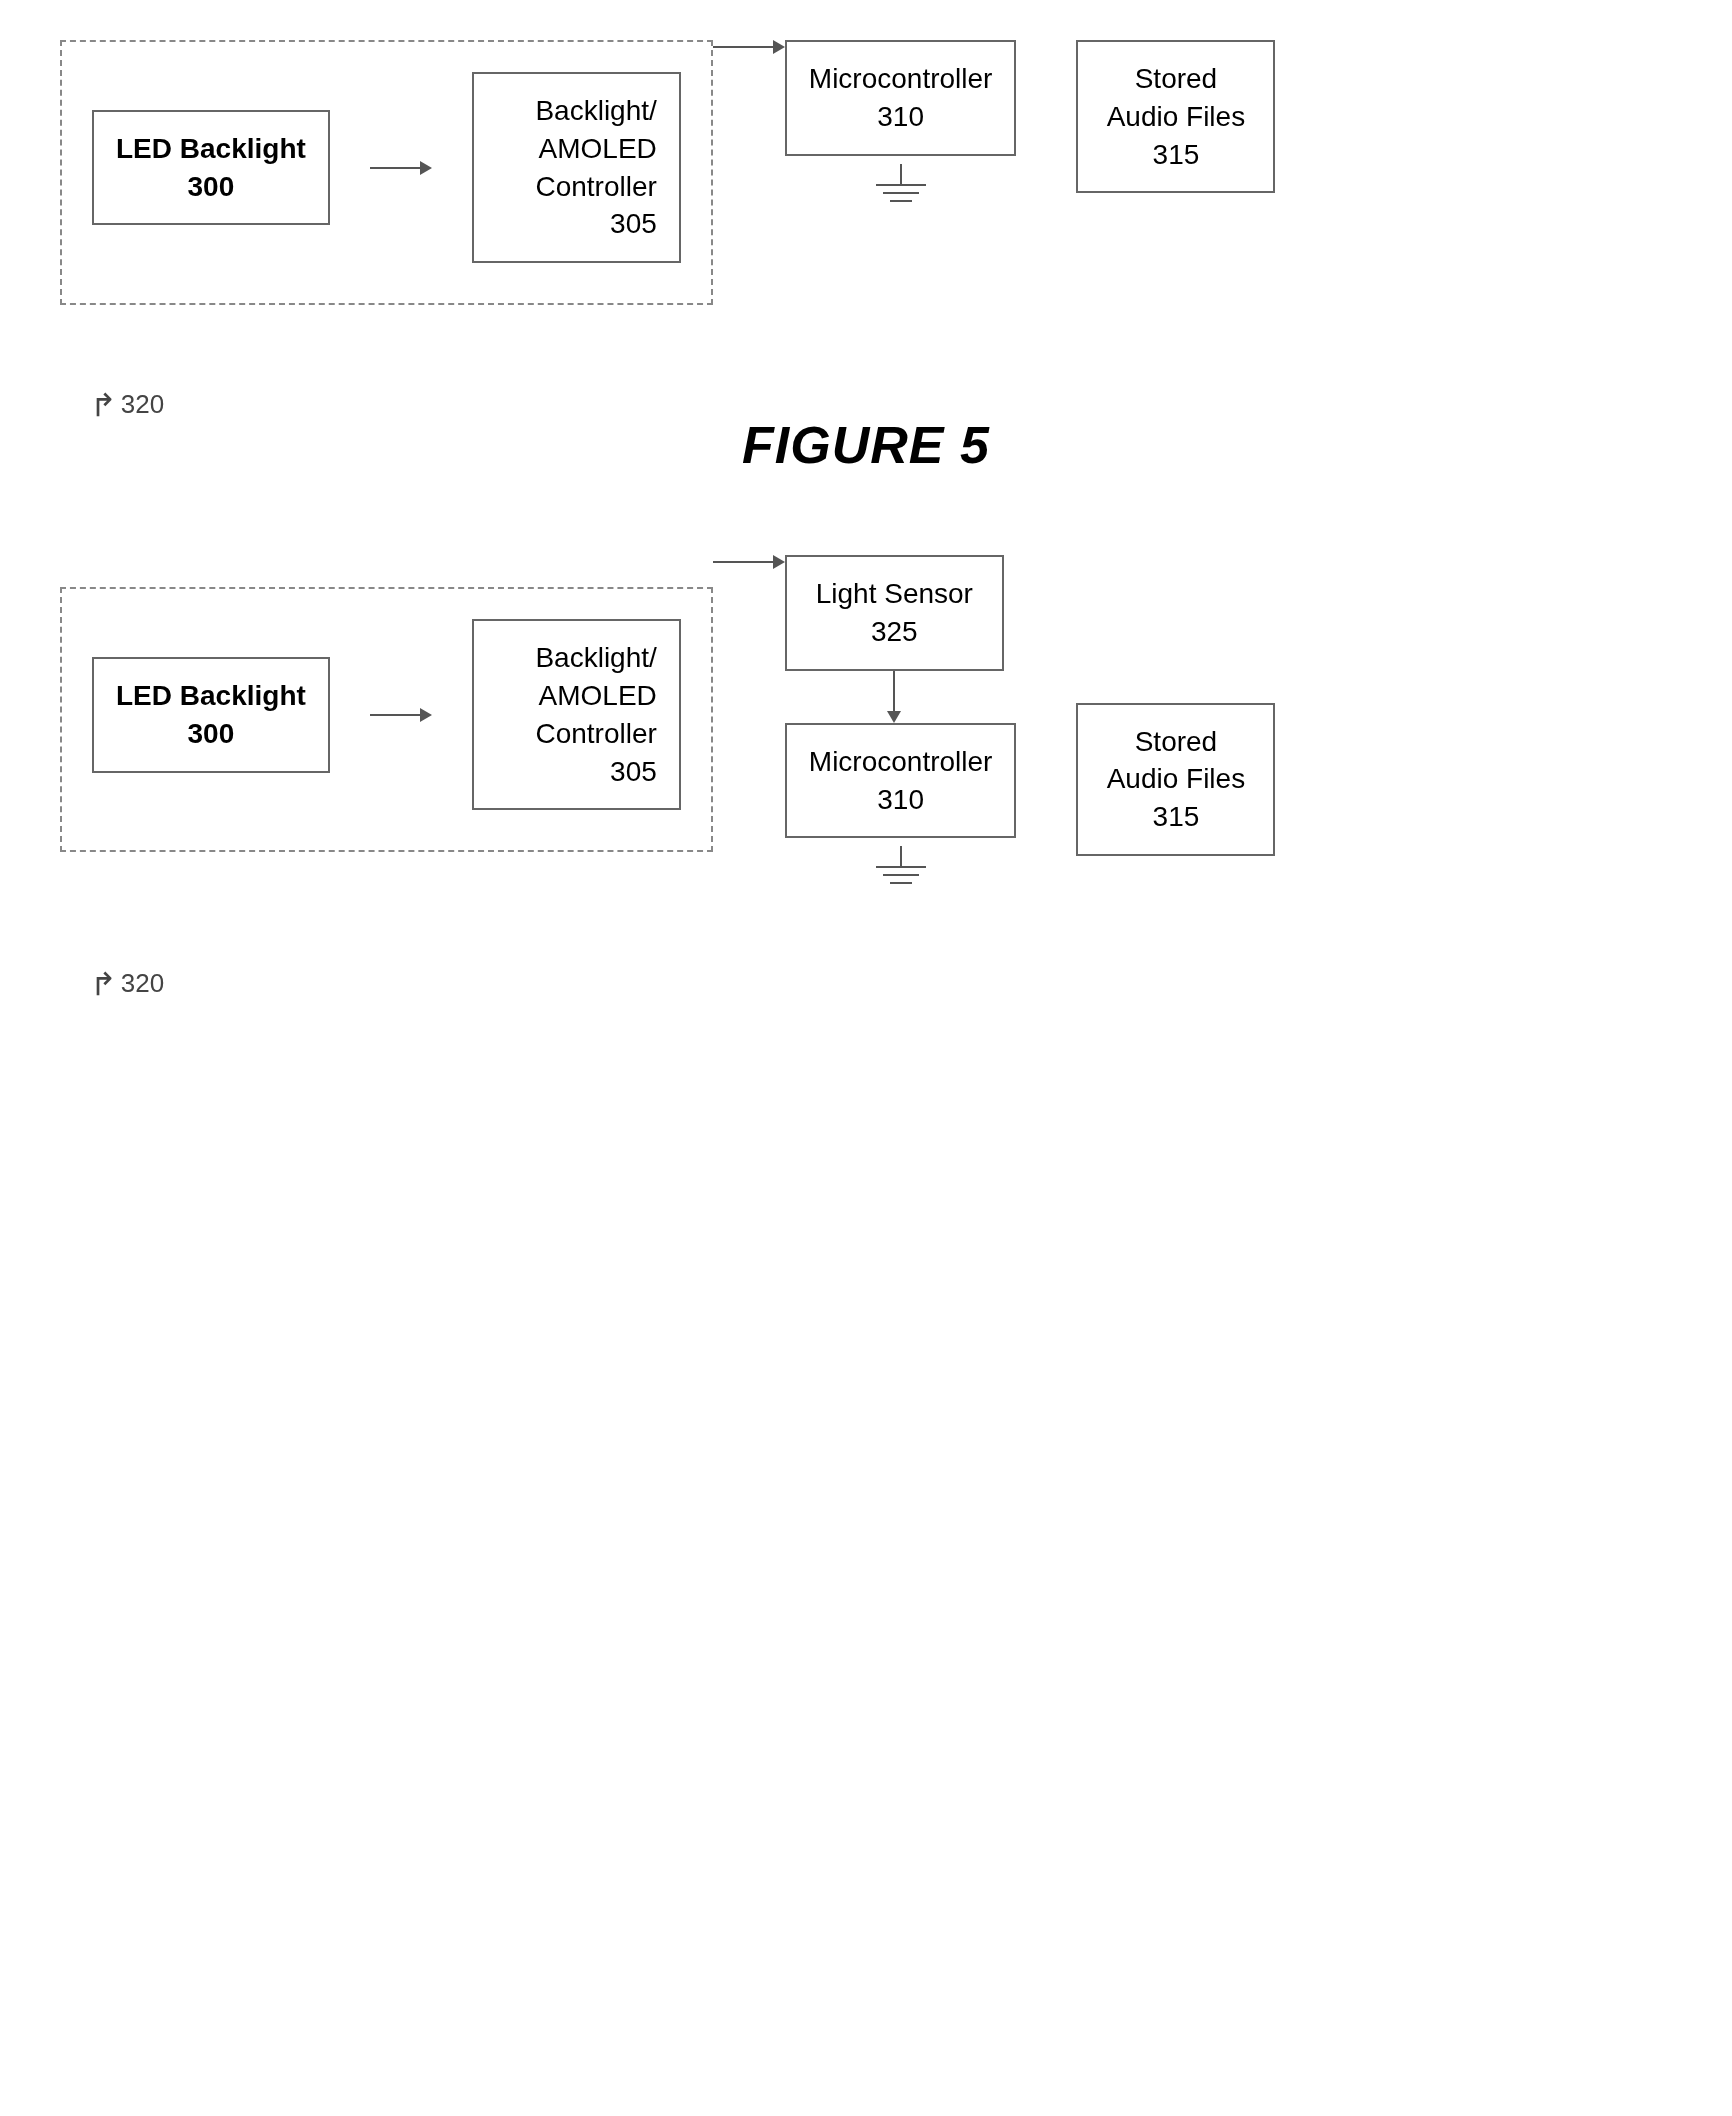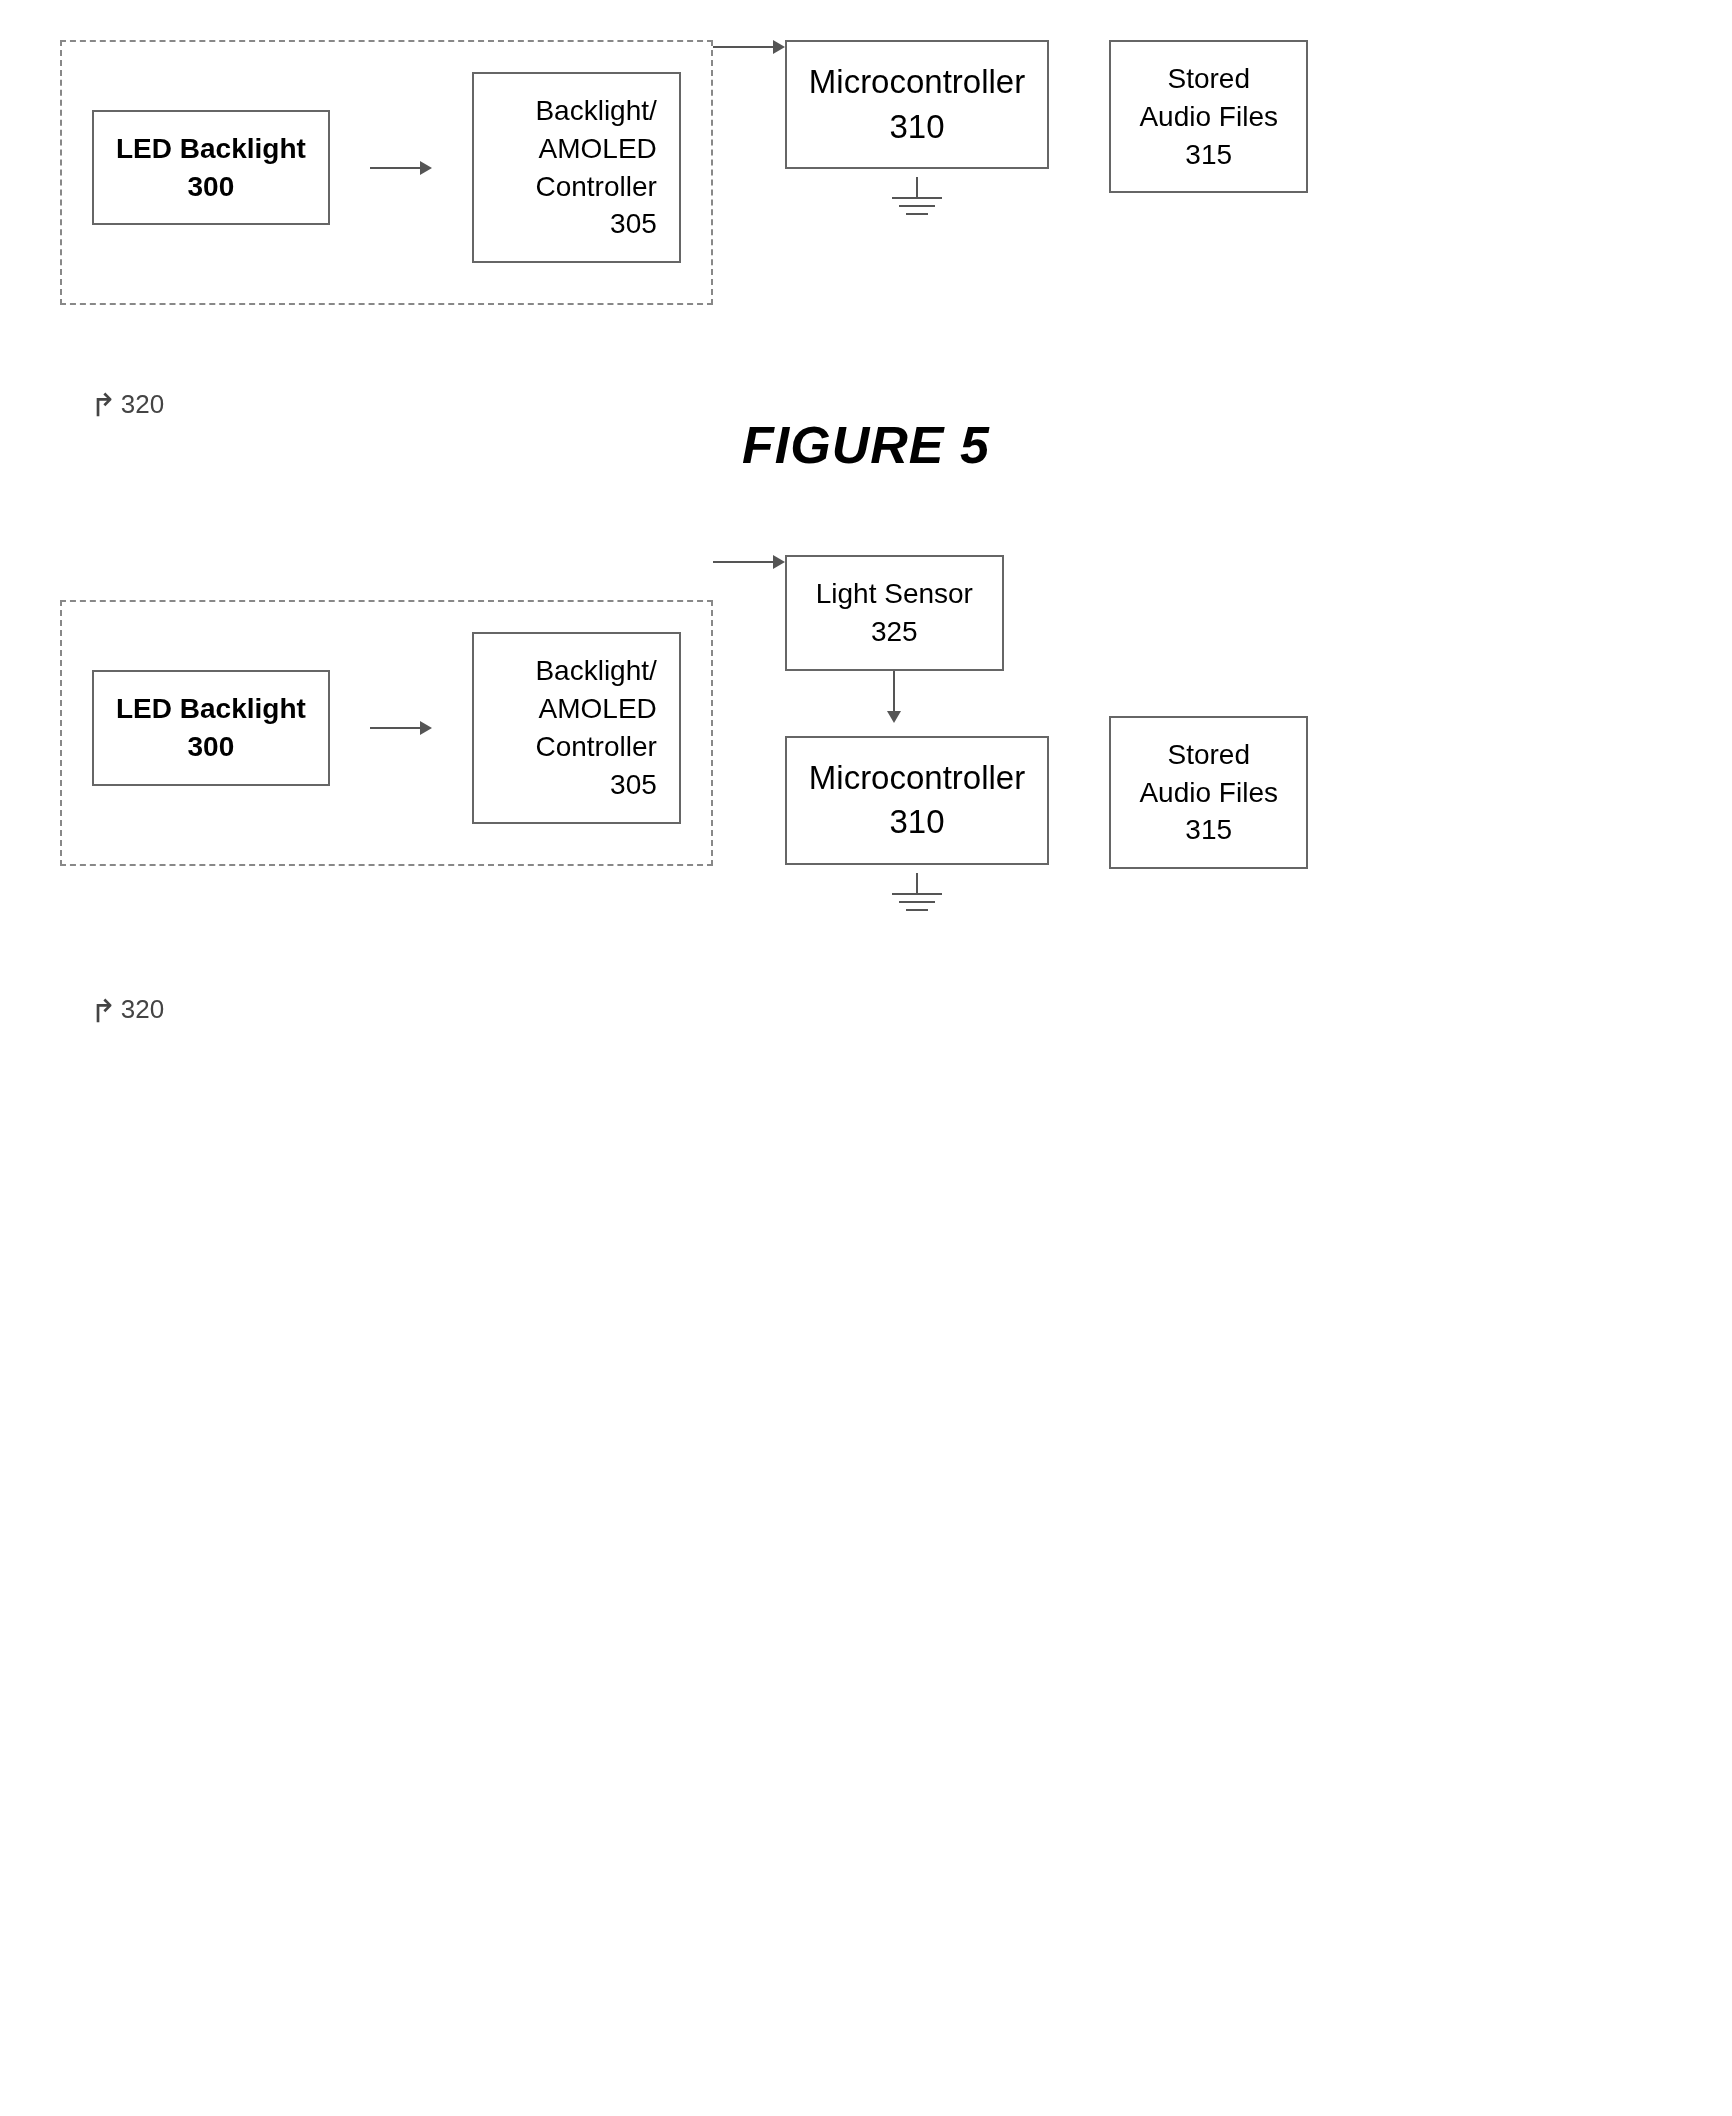--- a/index.html
+++ b/index.html
@@ -52,21 +52,21 @@
       font-weight: bold;
     }
 
     .solid-box.controller {
       min-width: 209px;
       text-align: right;
     }
 
     .solid-box.microcontroller {
       min-width: 229px;
-      font-size: 33px;
+      font-size: 28px;
     }
 
     .solid-box.audio-files {
       min-width: 199px;
       font-size: 28px;
     }
 
     .solid-box.light-sensor {
       min-width: 219px;
       font-size: 28px;
@@ -155,21 +155,21 @@
       align-items: flex-start;
       gap: 0;
       padding-bottom: 40px;
     }
 
     
     .fig4-right-section {
       display: flex;
       flex-direction: column;
       align-items: flex-start;
-      gap: 13px;
+      gap: 0;
     }
 
     
     .micro-col {
       display: flex;
       flex-direction: column;
       align-items: center;
     }
 
   </style>

